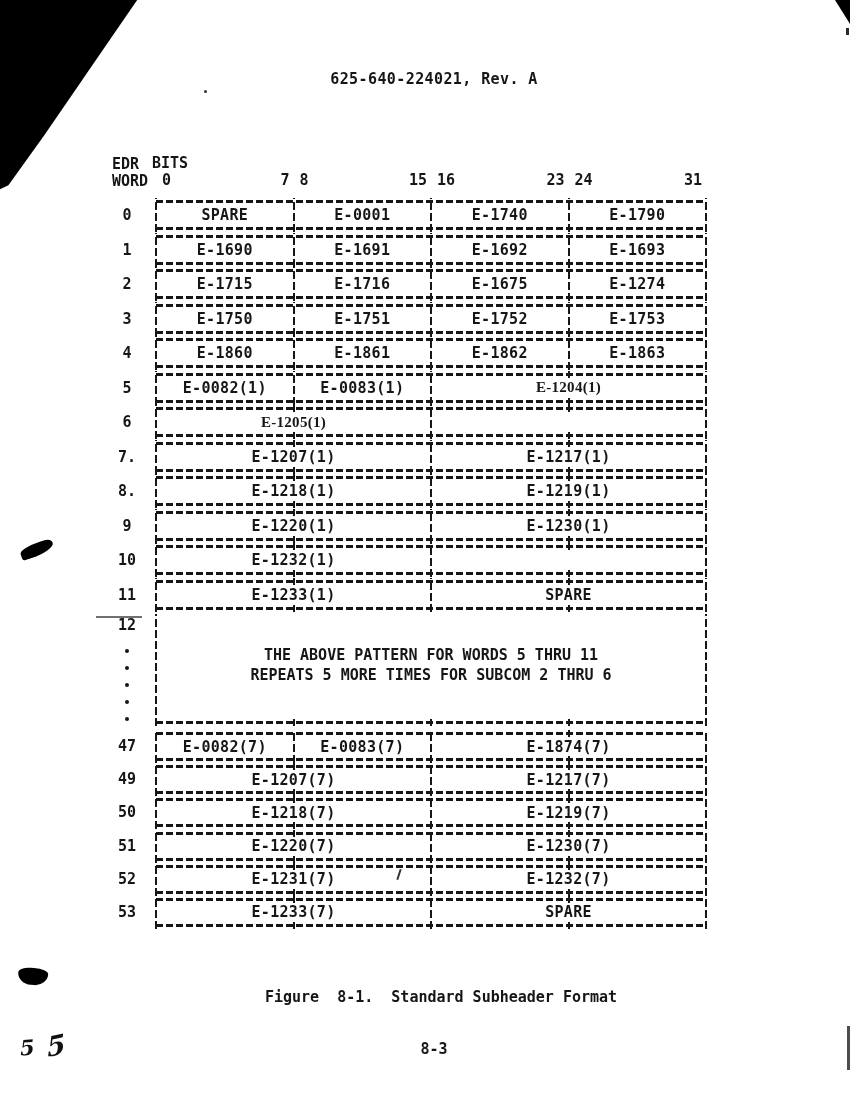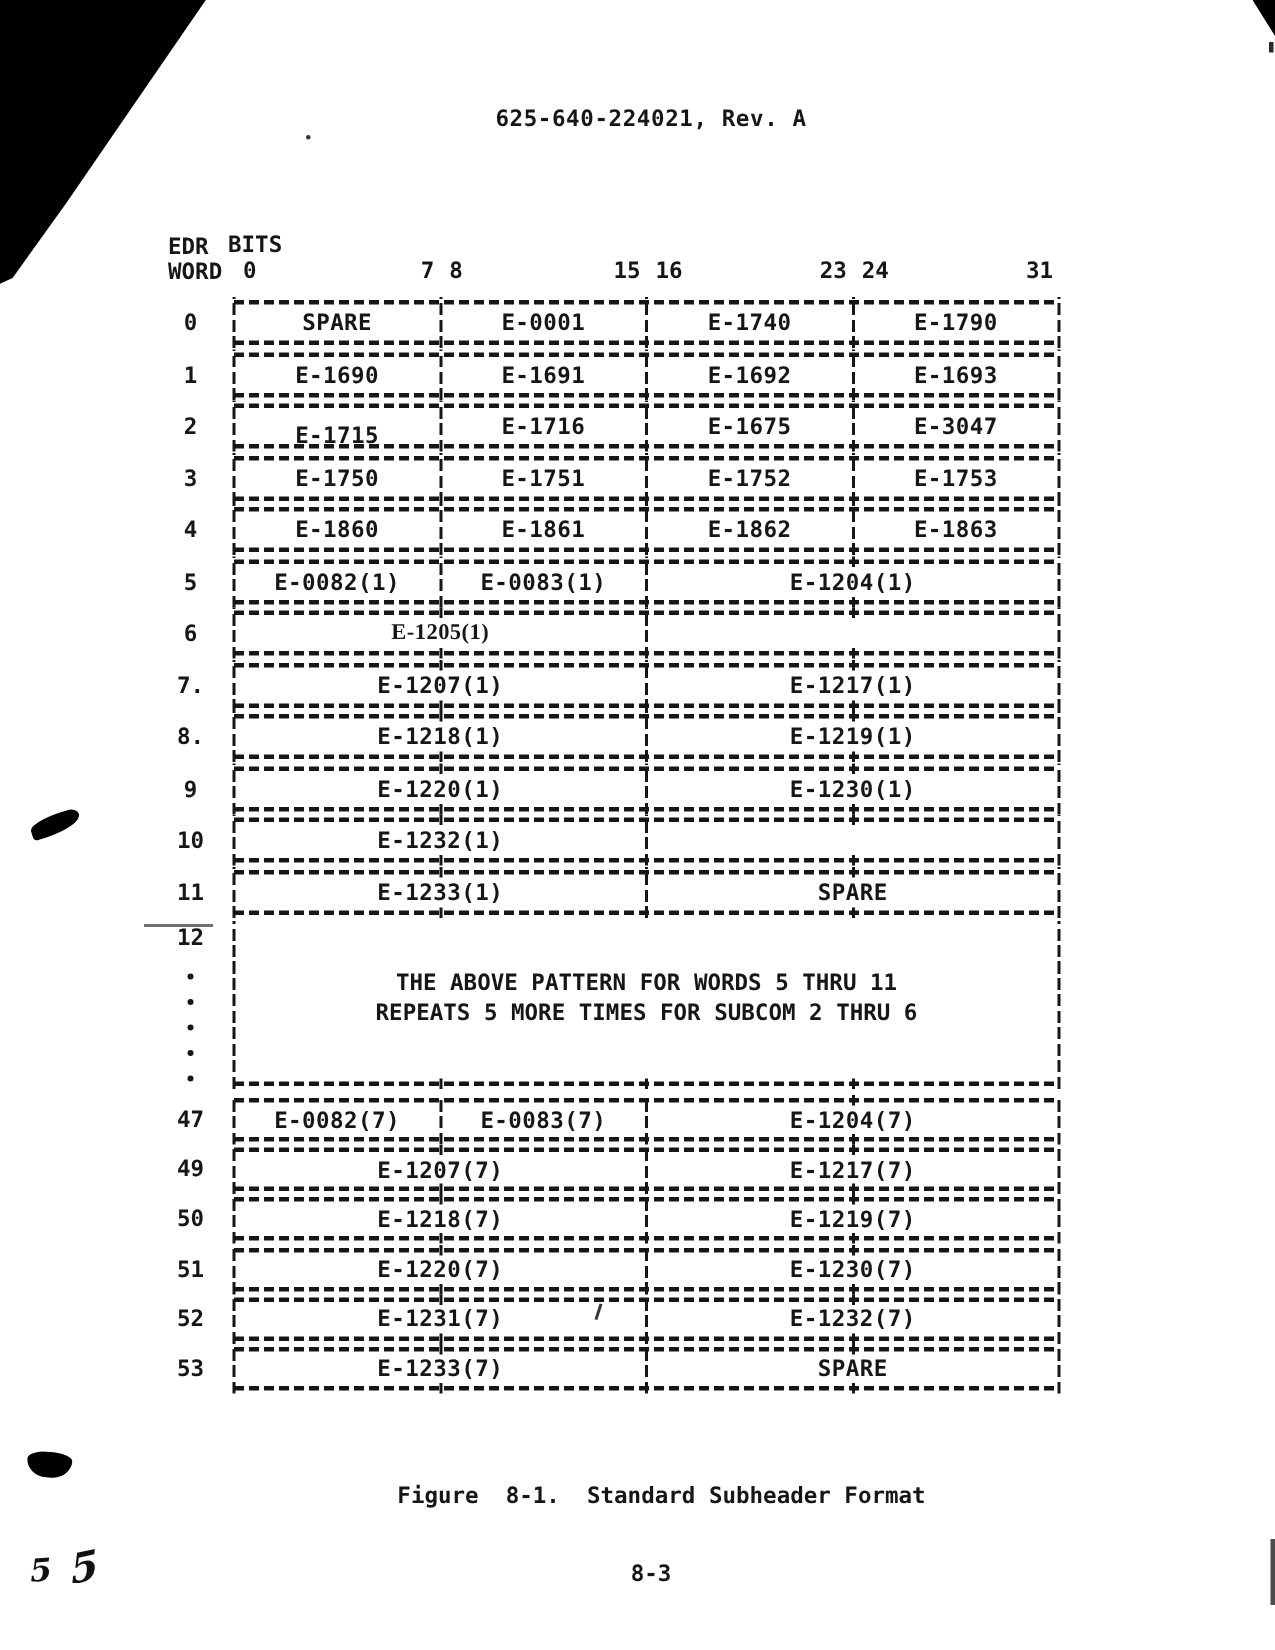--- a/index.html
+++ b/index.html
@@ -159,31 +159,31 @@
         </div>
         <div class="rowbox">
           <div class="pipe" style="left: calc(0% - 1px);"></div>
           <div class="pipe" style="left: calc(25% - 1px);"></div>
           <div class="pipe" style="left: calc(50% - 1px);"></div>
           <div class="pipe" style="left: calc(75% - 1px);"></div>
           <div class="pipe" style="left: calc(100% - 1px);"></div>
           <div class="dash" style="top: 0px;"></div>
           <div class="dash" style="bottom: 0px;"></div>
           <div class="cells">
-            <div class="cell" style="width: 25%; align-items: flex-end;">
+            <div class="cell" style="width: 25%;">
               <span>E-1715</span>
             </div>
             <div class="cell" style="width: 25%;">
               <span>E-1716</span>
             </div>
             <div class="cell" style="width: 25%;">
               <span>E-1675</span>
             </div>
             <div class="cell" style="width: 25%;">
-              <span>E-3047</span>
+              <span>E-1274</span>
             </div>
           </div>
         </div>
       </div>
       <div class="trow" style="height: 30px; margin-bottom: 4.5px;">
         <div class="wordlab" style="line-height: 30px;">
           <span>3</span>
         </div>
         <div class="rowbox">
           <div class="pipe" style="left: calc(0% - 1px);"></div>
@@ -250,21 +250,21 @@
           <div class="pipe" style="left: calc(100% - 1px);"></div>
           <div class="dash" style="top: 0px;"></div>
           <div class="dash" style="bottom: 0px;"></div>
           <div class="cells">
             <div class="cell" style="width: 25%;">
               <span>E-0082(1)</span>
             </div>
             <div class="cell" style="width: 25%;">
               <span>E-0083(1)</span>
             </div>
-            <div class="cell" style="width: 50%;">
+            <div class="cell" style="width: 50%; font-family: Liberation Serif, serif;">
               <span>E-1204(1)</span>
             </div>
           </div>
         </div>
       </div>
       <div class="trow" style="height: 30px; margin-bottom: 4.5px;">
         <div class="wordlab" style="line-height: 30px;">
           <span>6</span>
         </div>
         <div class="rowbox">
@@ -437,21 +437,21 @@
           <div class="dash" style="top: 0px;"></div>
           <div class="dash" style="bottom: 0px;"></div>
           <div class="cells">
             <div class="cell" style="width: 25%;">
               <span>E-0082(7)</span>
             </div>
             <div class="cell" style="width: 25%;">
               <span>E-0083(7)</span>
             </div>
             <div class="cell" style="width: 50%;">
-              <span>E-1204(7)</span>
+              <span>E-1874(7)</span>
             </div>
           </div>
         </div>
       </div>
       <div class="trow" style="height: 29px; margin-bottom: 4.2px;">
         <div class="wordlab" style="line-height: 29px;">
           <span>49</span>
         </div>
         <div class="rowbox">
           <div class="pipe" style="left: calc(0% - 1px);"></div>

